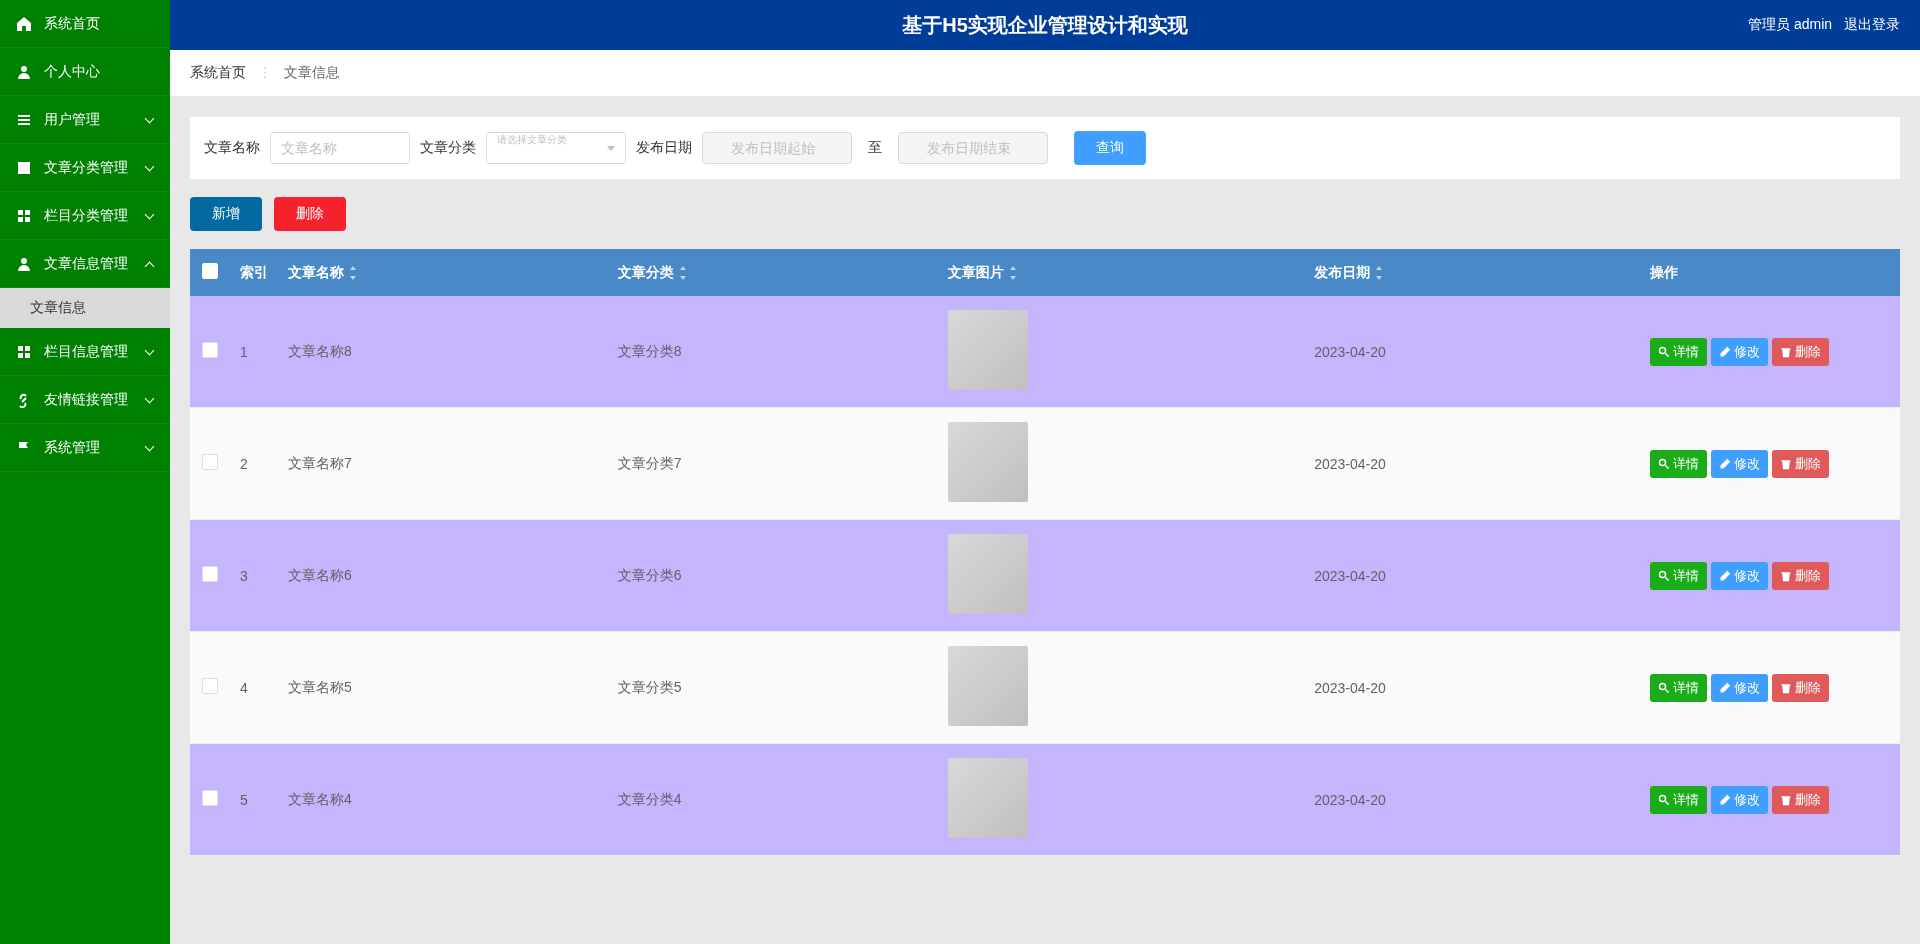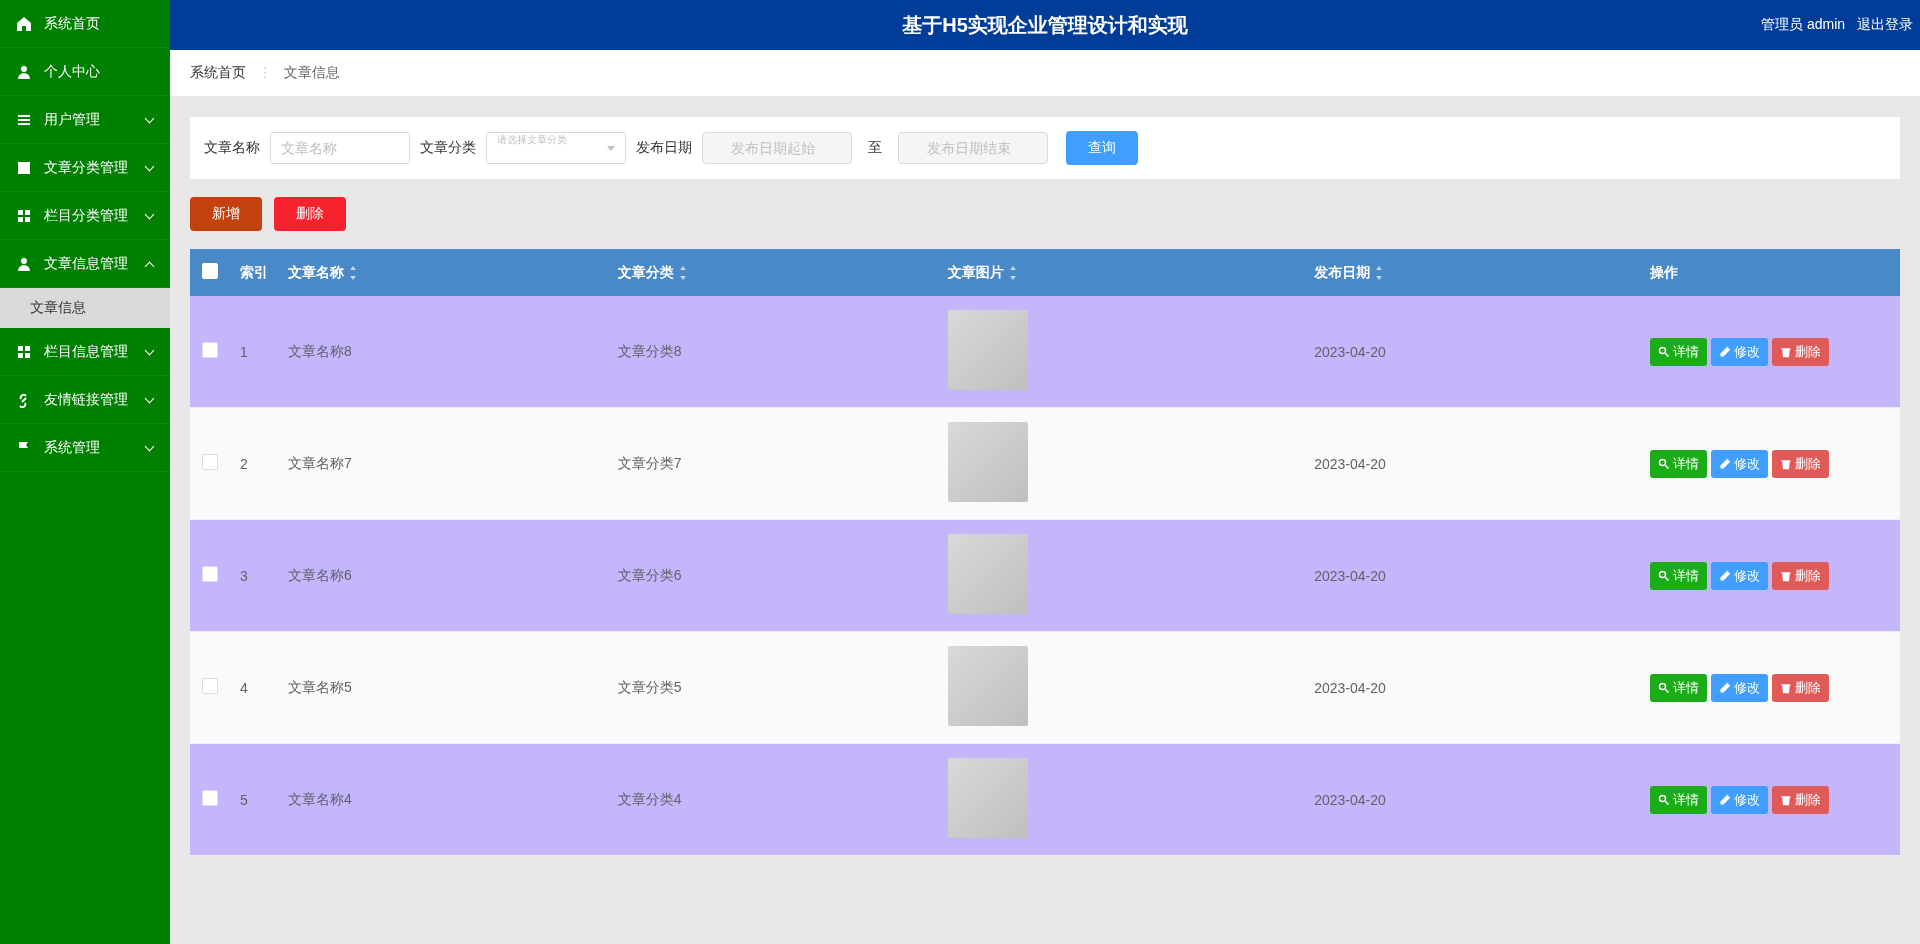--- a/index.html
+++ b/index.html
@@ -2,39 +2,39 @@
 <html><head>
 <meta charset="utf-8">
 <style>
 *{margin:0;padding:0;box-sizing:border-box}
 body{font-family:"Microsoft YaHei",Arial,sans-serif;font-size:14px;color:#333;background:#f0f2f5}
 .layout{display:flex;min-height:100vh}
 .sidebar{width:170px;background:#008000;flex-shrink:0}
 .main{flex:1;display:flex;flex-direction:column}
 .topbar{height:50px;background:#003d99;color:#fff;display:flex;align-items:center;position:relative}
 .topbar-title{flex:1;text-align:center;font-size:20px;font-weight:bold}
-.topbar-right{position:absolute;right:7px;font-size:14px}
+.topbar-right{position:absolute;right:20px;font-size:14px}
 .topbar-right span{margin-left:8px;cursor:pointer}
 .breadcrumb{background:#fff;padding:14px 20px;border-bottom:1px solid #e8e8e8;font-size:14px;color:#666}
 .breadcrumb a{color:#333;text-decoration:none}
 .breadcrumb .sep{margin:0 8px;color:#ccc}
 .content{padding:20px;background:#e8e8e8;flex:1}
 .filter-bar{background:#fff;padding:14px 14px;display:flex;align-items:center;gap:10px;flex-wrap:wrap}
 .filter-label{font-size:14px;color:#333}
 .filter-input{height:32px;border:1px solid #d9d9d9;border-radius:4px;padding:0 10px;font-size:14px;width:140px}
 .filter-select{height:32px;border:1px solid #d9d9d9;border-radius:4px;padding:0 26px 0 10px;font-size:10px;width:140px;color:#bfbfbf;background:#fff;position:relative}
 .filter-select::after{content:"";position:absolute;right:10px;top:13px;border-left:4px solid transparent;border-right:4px solid transparent;border-top:5px solid #bfbfbf}
 .date-input{height:32px;border:1px solid #d9d9d9;border-radius:4px;padding:0 19px 0 28px;font-size:14px;width:150px;background:#f5f5f5;position:relative}
 .date-wrap{position:relative;display:inline-block}
 .date-wrap .cal-icon{position:absolute;left:8px;top:8px;width:14px;height:14px;border:1px solid #bfbfbf;border-radius:2px}
 .date-wrap .cal-icon::before{content:"";position:absolute;left:2px;right:2px;top:3px;height:1px;background:#bfbfbf}
 .date-sep{margin:0 6px;color:#333}
 .btn{display:inline-flex;align-items:center;justify-content:center;height:34px;padding:0 22px;border:none;border-radius:4px;font-size:14px;cursor:pointer;color:#fff}
-.btn-search{background:#409eff;margin-left:8px}
-.btn-add{background:#c2410c}
+.btn-search{background:#409eff;margin-left:16px}
+.btn-add{background:#0369a1}
 .btn-del{background:#f5222d}
 .action-bar{margin:18px 0;display:flex;gap:12px}
 .table{width:100%;background:#c4b5fd;border-collapse:collapse}
 .table th{background:#4a89c8;color:#fff;font-weight:bold;text-align:left;padding:14px 10px;font-size:14px}
 .table td{padding:14px 10px;border-bottom:1px solid #ebeef5;color:#606266;vertical-align:middle}
 .table tr.alt td{background:#fafafa}
 .chk{width:16px;height:16px;border:1px solid #dcdfe6;border-radius:2px;display:inline-block;background:#fff}
 .chk.head{border-color:#fff}
 .sort-ico{display:inline-block;width:10px;height:14px;margin-left:4px;position:relative;vertical-align:middle}
 .sort-ico::before{content:"";position:absolute;left:2px;top:0;border-left:3px solid transparent;border-right:3px solid transparent;border-bottom:4px solid #c0d4e8}

